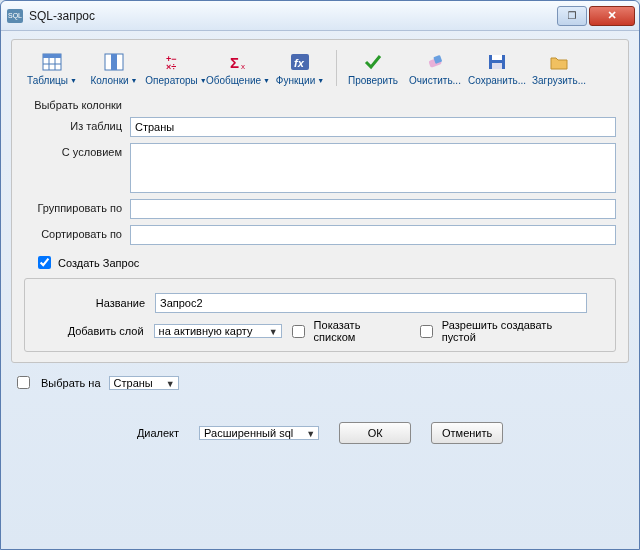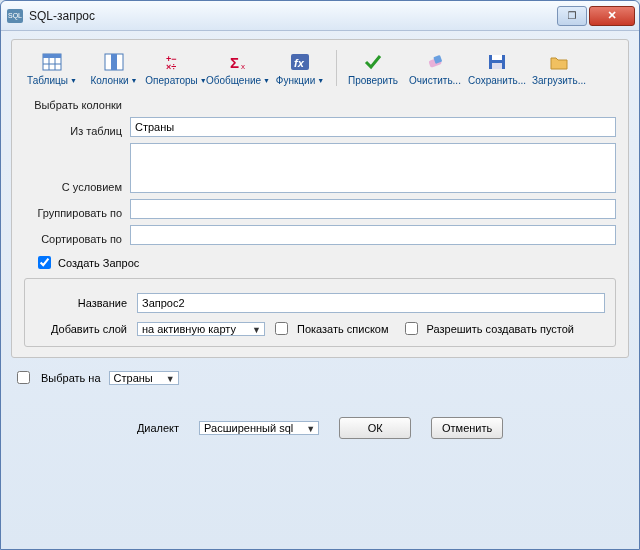--- a/index.html
+++ b/index.html
@@ -80,21 +80,21 @@
   .tbtn .ticon {
     width: 22px; height: 20px;
     margin-bottom: 3px;
     display:flex;align-items:center;justify-content:center;
   }
   .tbtn .tlabel { white-space: nowrap; display:flex; align-items:center; gap:2px;}
   .tbtn .arrow { font-size:7px; color:#0a4a8a; }
   .sep { width:1px; background:#c8c8c8; height:36px; margin:0 2px;}
   .form-row {
     display: flex;
-    align-items: flex-end;
+    align-items: flex-start;
     margin-bottom: 6px;
   }
   .form-label {
     width: 106px;
     text-align: right;
     padding-right: 8px;
     padding-top: 3px;
     color: #1a1a1a;
   }
   .form-input {
@@ -109,21 +109,21 @@
   textarea.form-input { resize: none; }
   .form-input.h1 { height: 56px; }
   .form-input.h2 { height: 20px; }
   .form-input.h3 { height: 50px; }
   .checkbox-row { display:flex; align-items:center; margin: 8px 0 4px 10px; gap:4px;}
   .group {
     border: 1px solid #c4c4c4;
     background: #f0f0f0;
     border-radius: 3px;
     margin-top: 6px;
-    padding: 8px 10px;
+    padding: 8px 28px;
     position: relative;
   }
   .inline-row { display:flex; align-items:center; gap:6px; margin-top:6px;}
   .label2 { width: 96px; text-align:right; padding-right:4px;}
   select.combo, .combo {
     border: 1px solid #9fb6cf;
     background: #fff;
     padding: 2px 4px;
     font-family: inherit;
     font-size: 11px;

